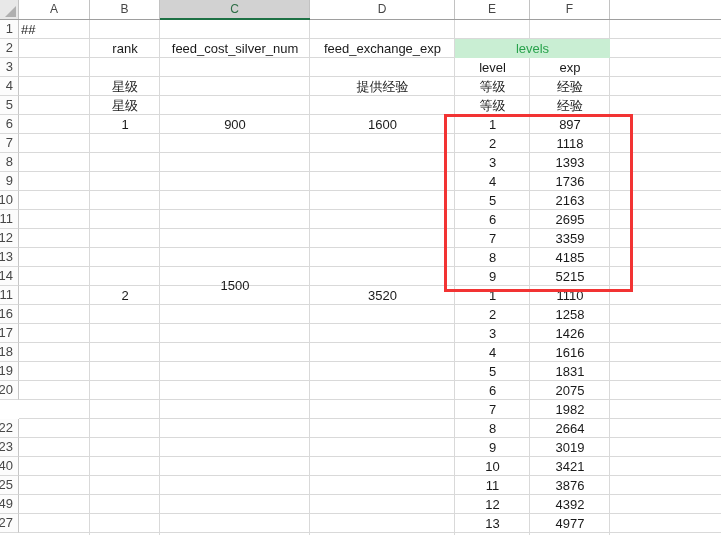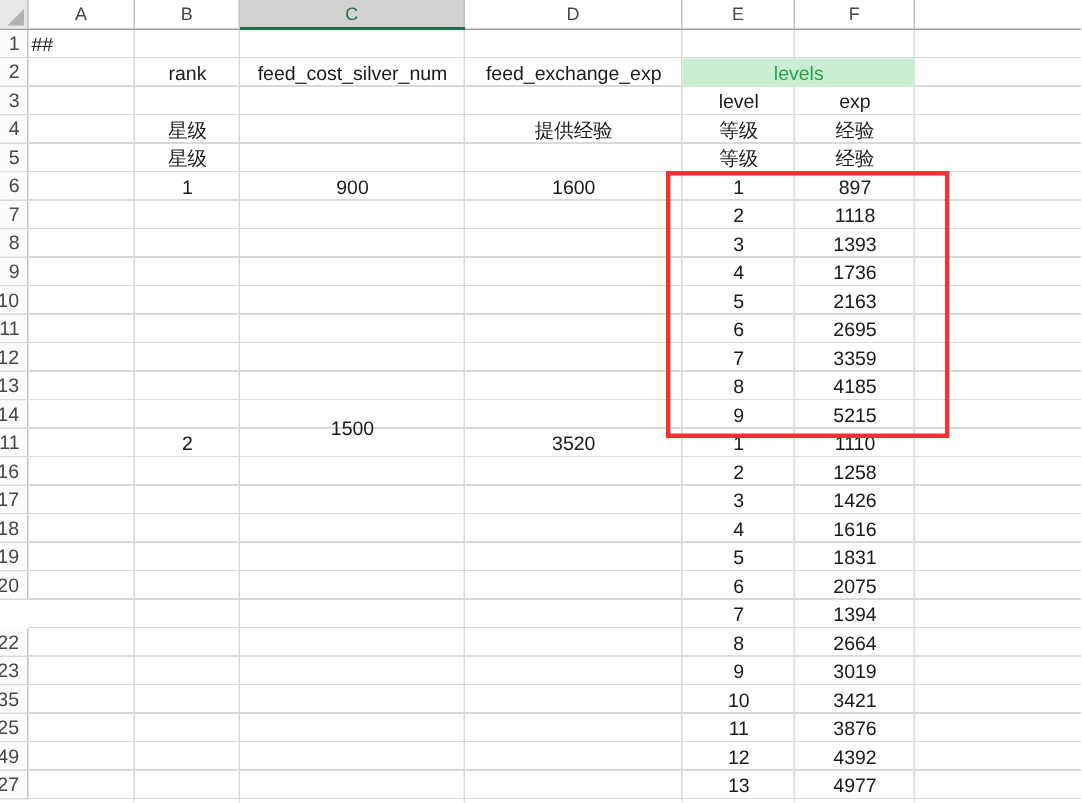--- a/index.html
+++ b/index.html
@@ -93,21 +93,21 @@
       <div class="cell" style="left: 530px; top: 305px; width: 80px;">1258</div>
       <div class="cell" style="left: 455px; top: 324px; width: 75px;">3</div>
       <div class="cell" style="left: 530px; top: 324px; width: 80px;">1426</div>
       <div class="cell" style="left: 455px; top: 343px; width: 75px;">4</div>
       <div class="cell" style="left: 530px; top: 343px; width: 80px;">1616</div>
       <div class="cell" style="left: 455px; top: 362px; width: 75px;">5</div>
       <div class="cell" style="left: 530px; top: 362px; width: 80px;">1831</div>
       <div class="cell" style="left: 455px; top: 381px; width: 75px;">6</div>
       <div class="cell" style="left: 530px; top: 381px; width: 80px;">2075</div>
       <div class="cell" style="left: 455px; top: 400px; width: 75px;">7</div>
-      <div class="cell" style="left: 530px; top: 400px; width: 80px;">1394</div>
+      <div class="cell" style="left: 530px; top: 400px; width: 80px;">1982</div>
       <div class="cell" style="left: 455px; top: 419px; width: 75px;">8</div>
       <div class="cell" style="left: 530px; top: 419px; width: 80px;">2664</div>
       <div class="cell" style="left: 455px; top: 438px; width: 75px;">9</div>
       <div class="cell" style="left: 530px; top: 438px; width: 80px;">3019</div>
       <div class="cell" style="left: 455px; top: 457px; width: 75px;">10</div>
       <div class="cell" style="left: 530px; top: 457px; width: 80px;">3421</div>
       <div class="cell" style="left: 455px; top: 476px; width: 75px;">11</div>
       <div class="cell" style="left: 530px; top: 476px; width: 80px;">3876</div>
       <div class="cell" style="left: 455px; top: 495px; width: 75px;">12</div>
       <div class="cell" style="left: 530px; top: 495px; width: 80px;">4392</div>
@@ -144,19 +144,19 @@
       <div class="rowhdr" style="top: 267px;">14</div>
       <div class="rowhdr" style="top: 286px;">11</div>
       <div class="rowhdr" style="top: 305px;">16</div>
       <div class="rowhdr" style="top: 324px;">17</div>
       <div class="rowhdr" style="top: 343px;">18</div>
       <div class="rowhdr" style="top: 362px;">19</div>
       <div class="rowhdr" style="top: 381px;">20</div>
       <div class="rowhdr" style="top: 400px; margin-top: 36px;">21</div>
       <div class="rowhdr" style="top: 419px;">22</div>
       <div class="rowhdr" style="top: 438px;">23</div>
-      <div class="rowhdr" style="top: 457px;">35</div>
+      <div class="rowhdr" style="top: 457px;">40</div>
       <div class="rowhdr" style="top: 476px;">25</div>
       <div class="rowhdr" style="top: 495px;">49</div>
       <div class="rowhdr" style="top: 514px;">27</div>
     </div>
   <div class="redbox"></div>
 </div>
 
 </body></html>

